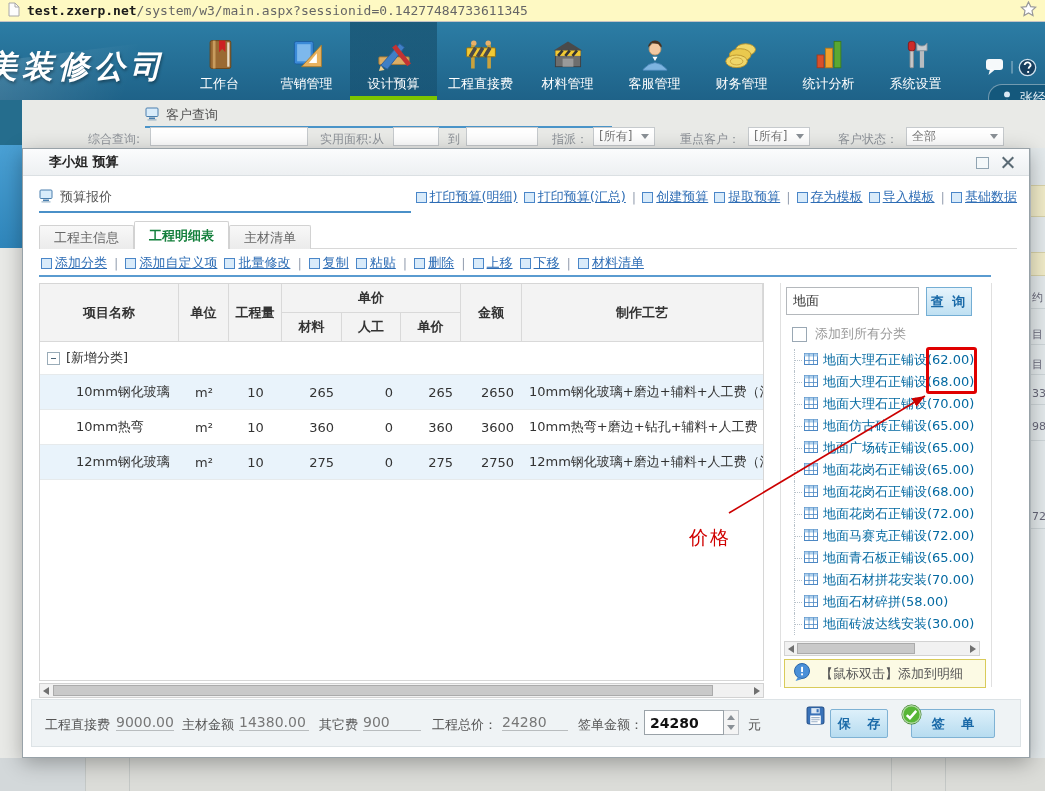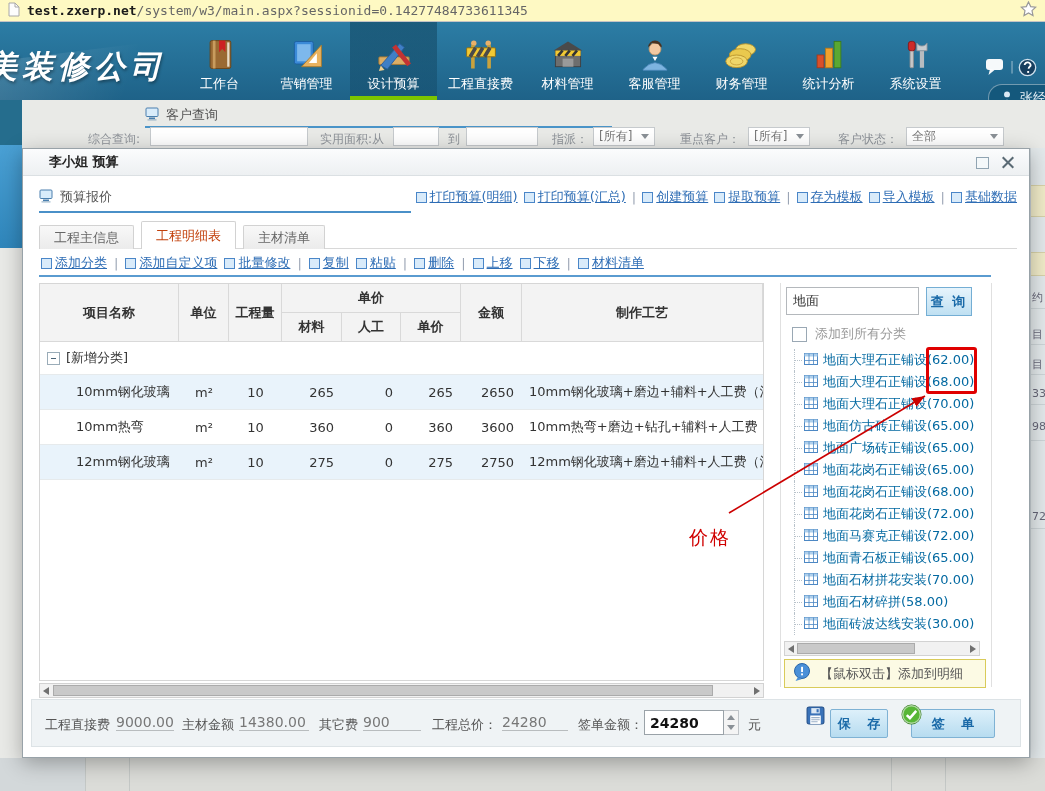--- a/index.html
+++ b/index.html
@@ -58,22 +58,22 @@
   .m-close::before,.m-close::after{content:"";position:absolute;left:6px;top:0;width:2px;height:15px;background:#5a6a74}
   .m-close::before{transform:rotate(45deg)}.m-close::after{transform:rotate(-45deg)}
   .m-sect{position:absolute;left:16px;top:39px;display:flex;align-items:center;gap:7px;color:#555}
   .m-sect-underline{position:absolute;left:16px;top:62px;width:372px;height:2px;background:#4a90c8}
   #header-links{position:absolute;right:12px;top:39px;display:flex;align-items:center;gap:6px;font-size:13px}
   .xlink{display:flex;align-items:center;gap:3px;color:#2e6db5;text-decoration:underline;cursor:pointer;white-space:nowrap}
   .sq{width:9px;height:9px;border:1px solid #4a86c8;background:#d9ebfa;display:inline-block;flex:none}
   .lsep{color:#9aa4b4}
   #m-tabs{position:absolute;left:16px;top:72px;height:28px;display:flex;align-items:flex-end;z-index:2}
   .mtab{height:24px;padding:0 14px;background:linear-gradient(#f8f8f8,#ebebeb);border:1px solid #d2d2d2;border-bottom:none;
-    display:flex;align-items:center;color:#666;margin-right:7px;border-radius:2px 2px 0 0;cursor:pointer;box-sizing:border-box}
-  .mtab.active{height:28px;background:#fff;font-weight:normal;color:#c2410c}
+    display:flex;align-items:center;color:#666;margin-right:0;border-radius:2px 2px 0 0;cursor:pointer;box-sizing:border-box}
+  .mtab.active{height:28px;background:#fff;font-weight:bold;color:#15803d}
   .m-tabline{position:absolute;left:16px;right:12px;top:99px;height:1px;background:#d8d8d8;z-index:1}
   #toolbar-links{position:absolute;left:18px;top:103px;right:40px;height:22px;display:flex;align-items:center;gap:7px}
   .m-toolbar-underline{position:absolute;left:16px;right:38px;top:126px;height:2px;background:#5a9bd0}
   
   #grid{position:absolute;left:16px;top:134px;width:725px;height:398px;background:#fff;border:1px solid #d6d6d6;
     box-sizing:border-box;overflow:hidden}
   .ghead{display:grid;grid-template-columns:139px 50px 53px 60px 59px 60px 61px 1fr;grid-auto-rows:29px}
   .hcell{background:#f3f3f3;border-right:1px solid #d9d9d9;border-bottom:1px solid #d9d9d9;
     display:flex;align-items:center;justify-content:center;font-weight:bold;color:#333}
   .h-name{grid-column:1;grid-row:1/3}.h-unit{grid-column:2;grid-row:1/3}.h-qty{grid-column:3;grid-row:1/3}

